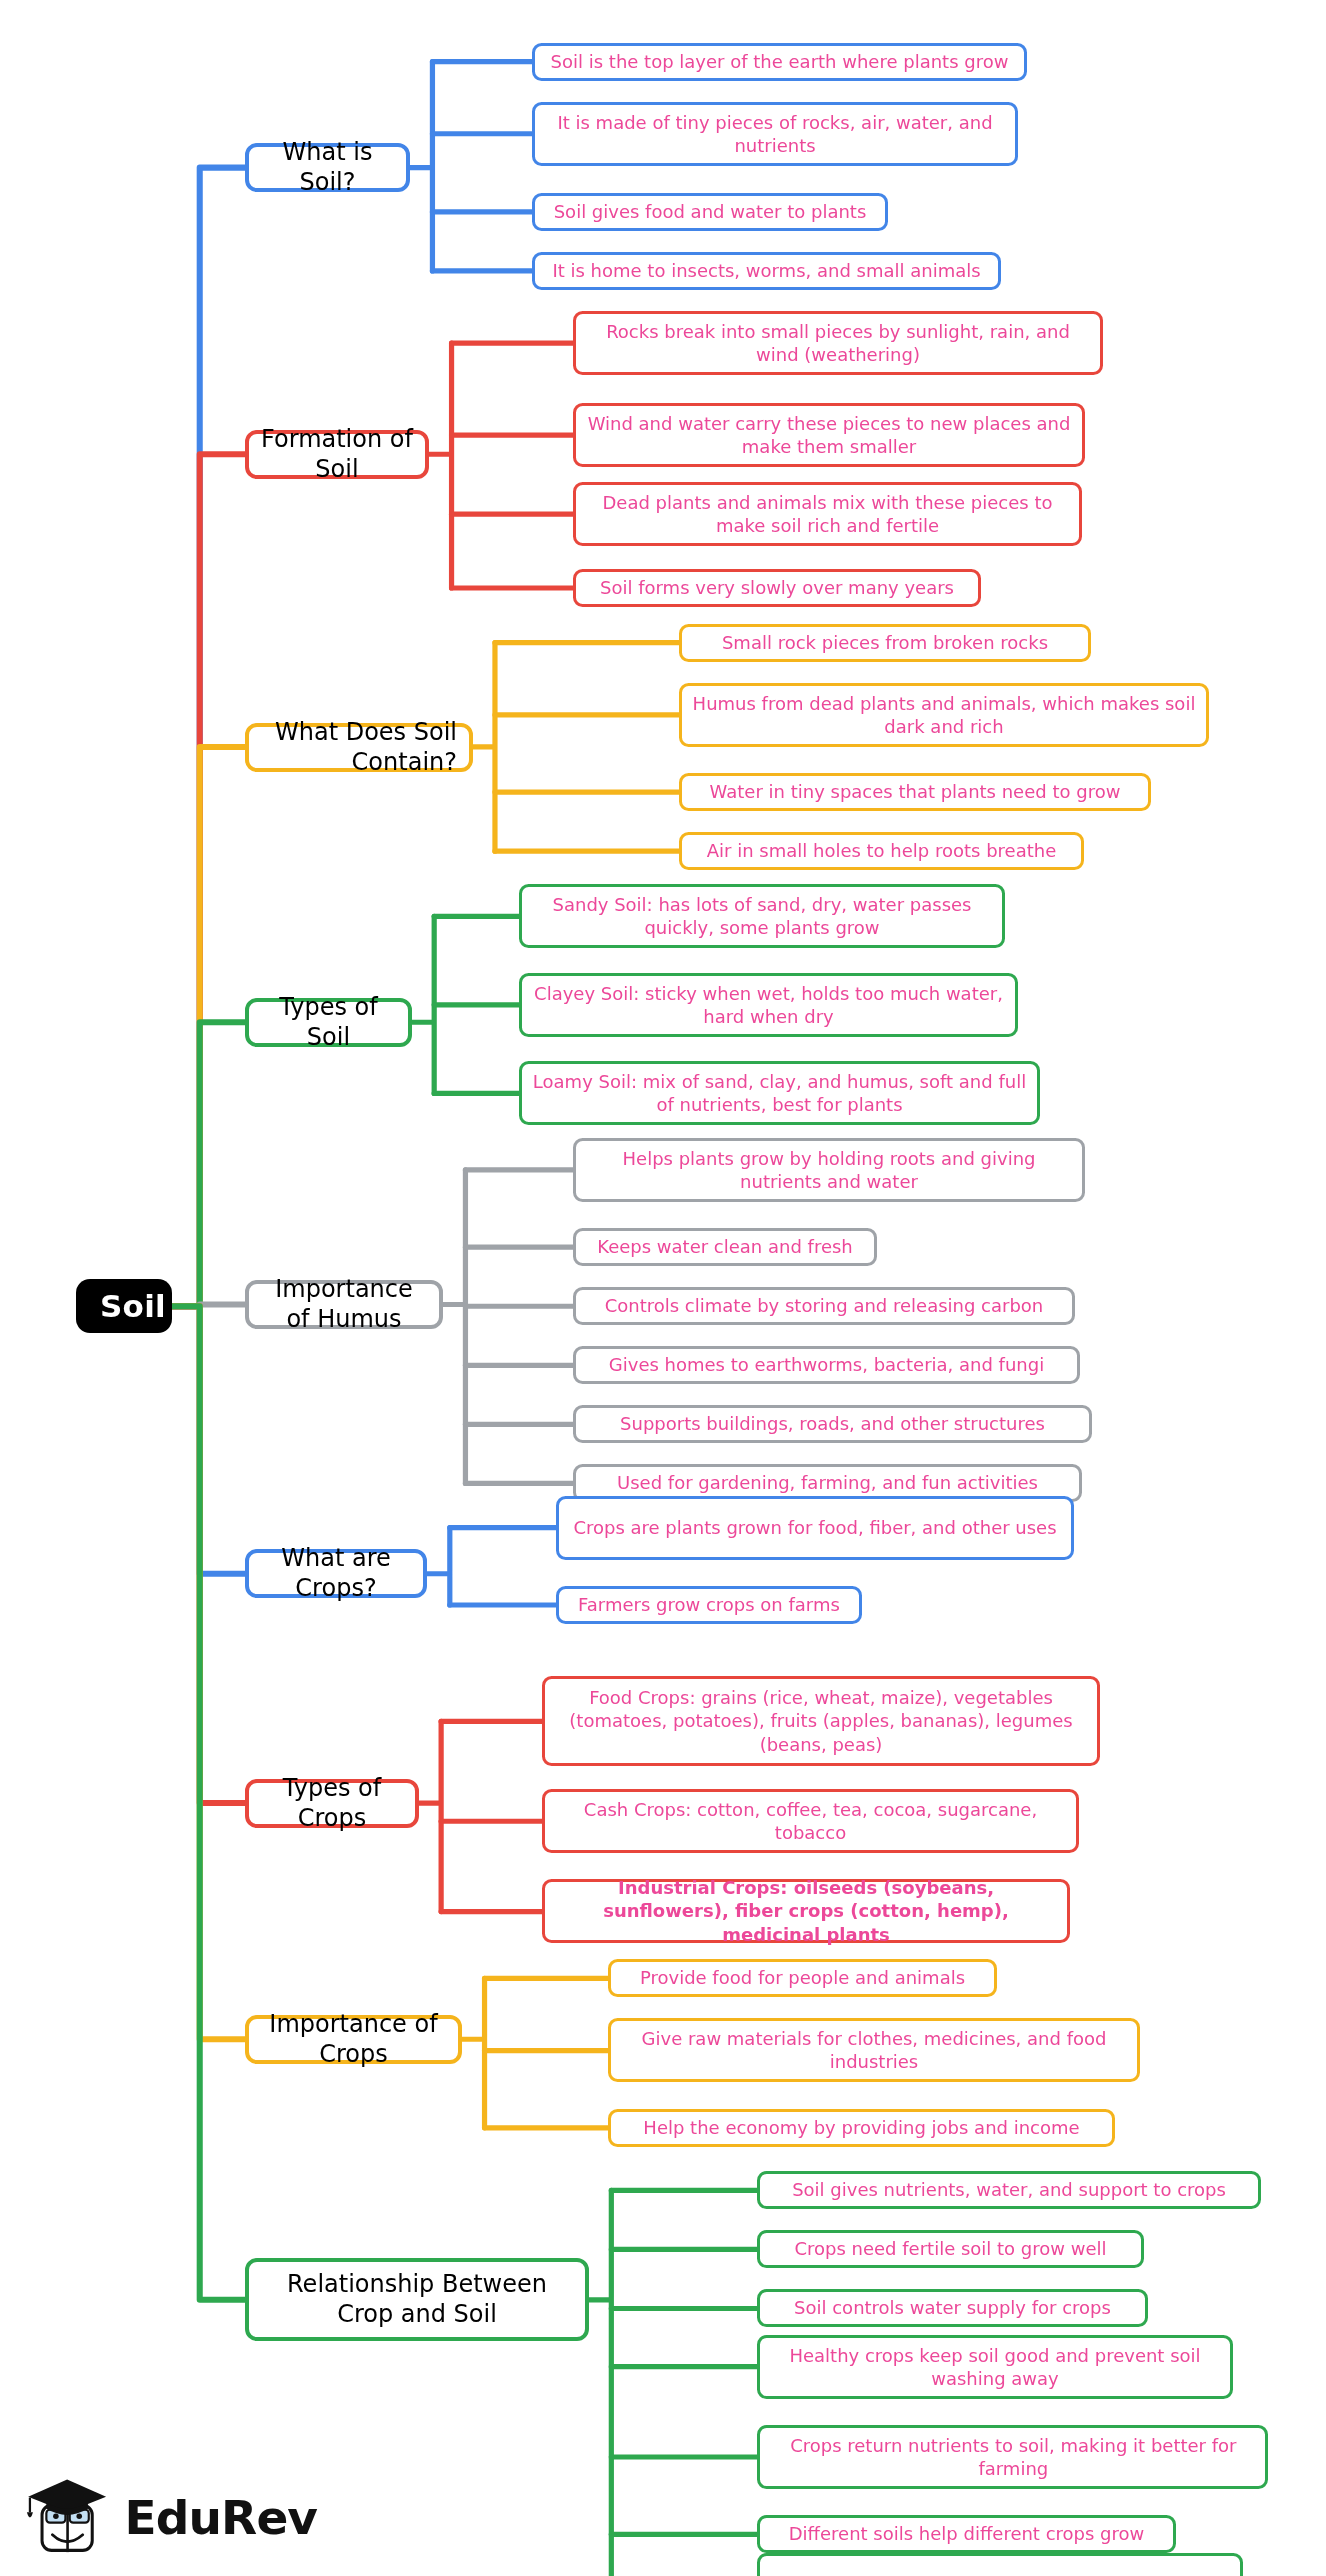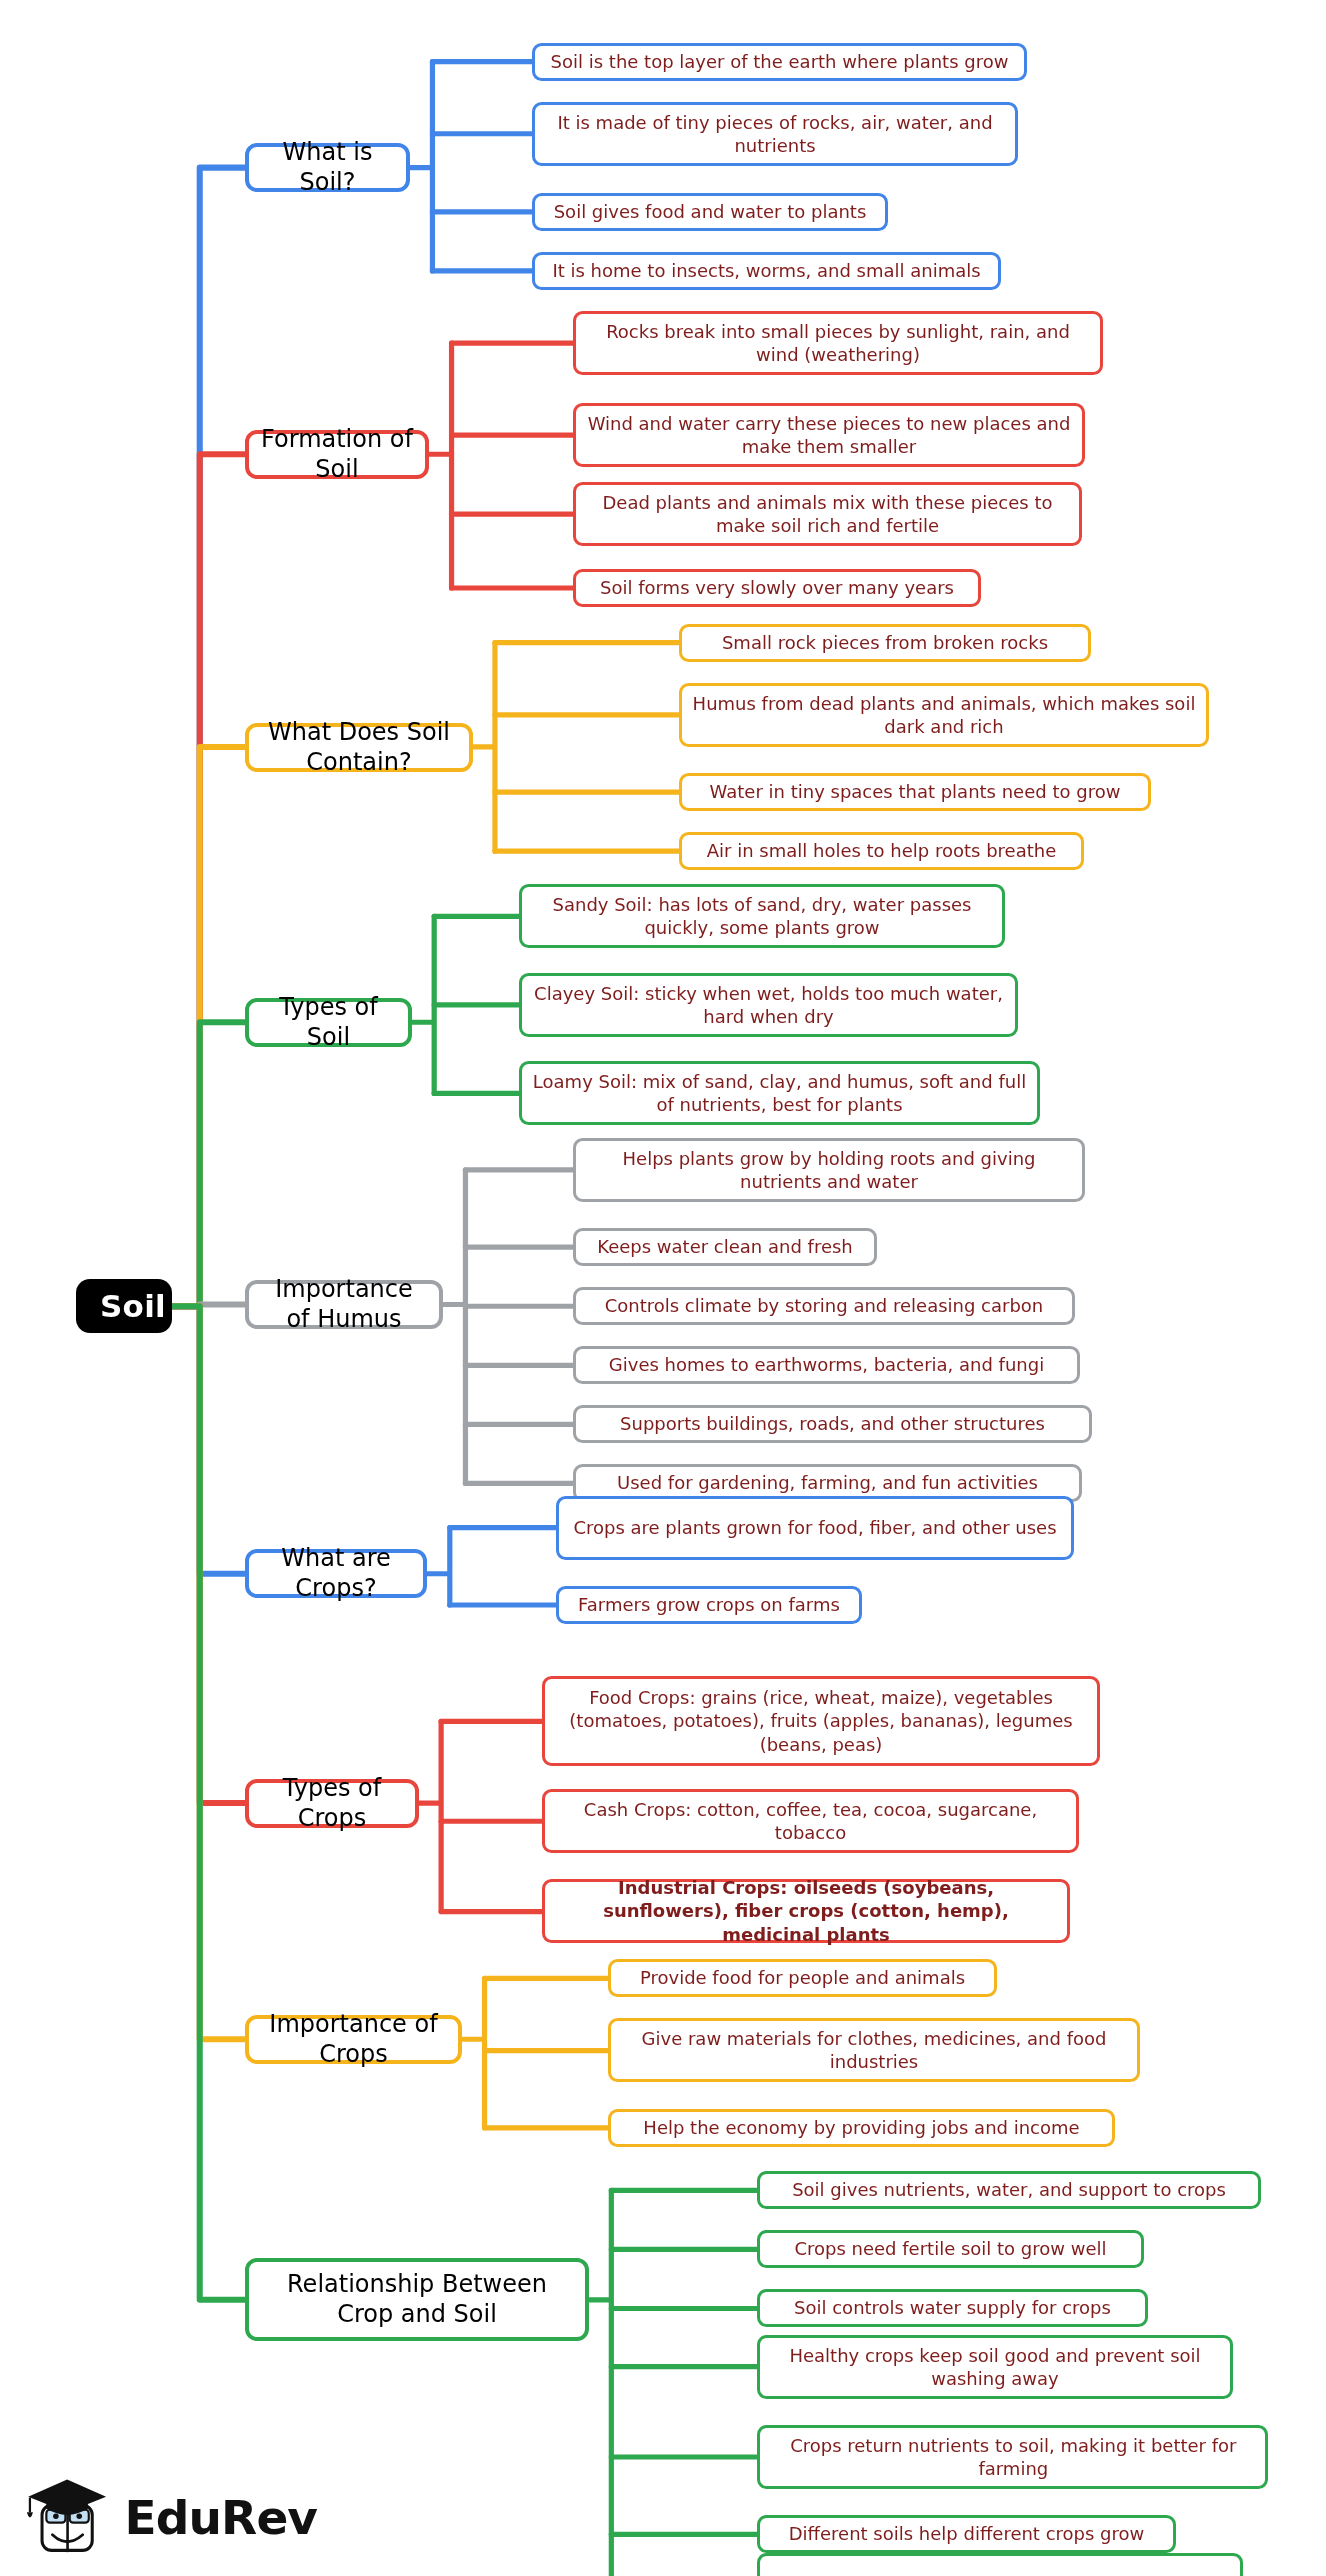--- a/index.html
+++ b/index.html
@@ -61,21 +61,21 @@
     position: absolute;
     background: #ffffff;
     border-radius: 9.6px;
     border-width: 3.5px;
     border-style: solid;
     display: flex;
     align-items: center;
     justify-content: center;
     text-align: center;
     font-size: 18px;
-    color: #7f1d1d;
+    color: #ec4899;
     line-height: 1.3;
     padding: 2.6px 10.4px;
   }
 
   
   .logo-wrap {
     position: absolute;
     left: 22.6px;
     top: 2472px;
     width: 313px;
@@ -183,21 +183,21 @@
       </div>
       <div class="leaf-node" style="left: 573px; top: 403px; width: 512px; height: 64px; border-color: rgb(232, 70, 60);">
         <span>Wind and water carry these pieces to new places and make them smaller</span>
       </div>
       <div class="leaf-node" style="left: 573px; top: 482px; width: 509px; height: 64px; border-color: rgb(232, 70, 60);">
         <span>Dead plants and animals mix with these pieces to make soil rich and fertile</span>
       </div>
       <div class="leaf-node" style="left: 573px; top: 569px; width: 408px; height: 38px; border-color: rgb(232, 70, 60);">
         <span>Soil forms very slowly over many years</span>
       </div>
-      <div class="branch-node" style="left: 245px; top: 723px; width: 228px; height: 49px; border-color: rgb(245, 180, 28);">
+      <div class="branch-node" style="left: 245px; top: 723px; width: 228px; height: 49px; border-color: rgb(245, 180, 28); text-align: right;">
         <span>What Does Soil Contain?</span>
       </div>
       <div class="leaf-node" style="left: 679px; top: 624px; width: 412px; height: 38px; border-color: rgb(245, 180, 28);">
         <span>Small rock pieces from broken rocks</span>
       </div>
       <div class="leaf-node" style="left: 679px; top: 683px; width: 530px; height: 64px; border-color: rgb(245, 180, 28);">
         <span>Humus from dead plants and animals, which makes soil dark and rich</span>
       </div>
       <div class="leaf-node" style="left: 679px; top: 773px; width: 472px; height: 38px; border-color: rgb(245, 180, 28);">
         <span>Water in tiny spaces that plants need to grow</span>

